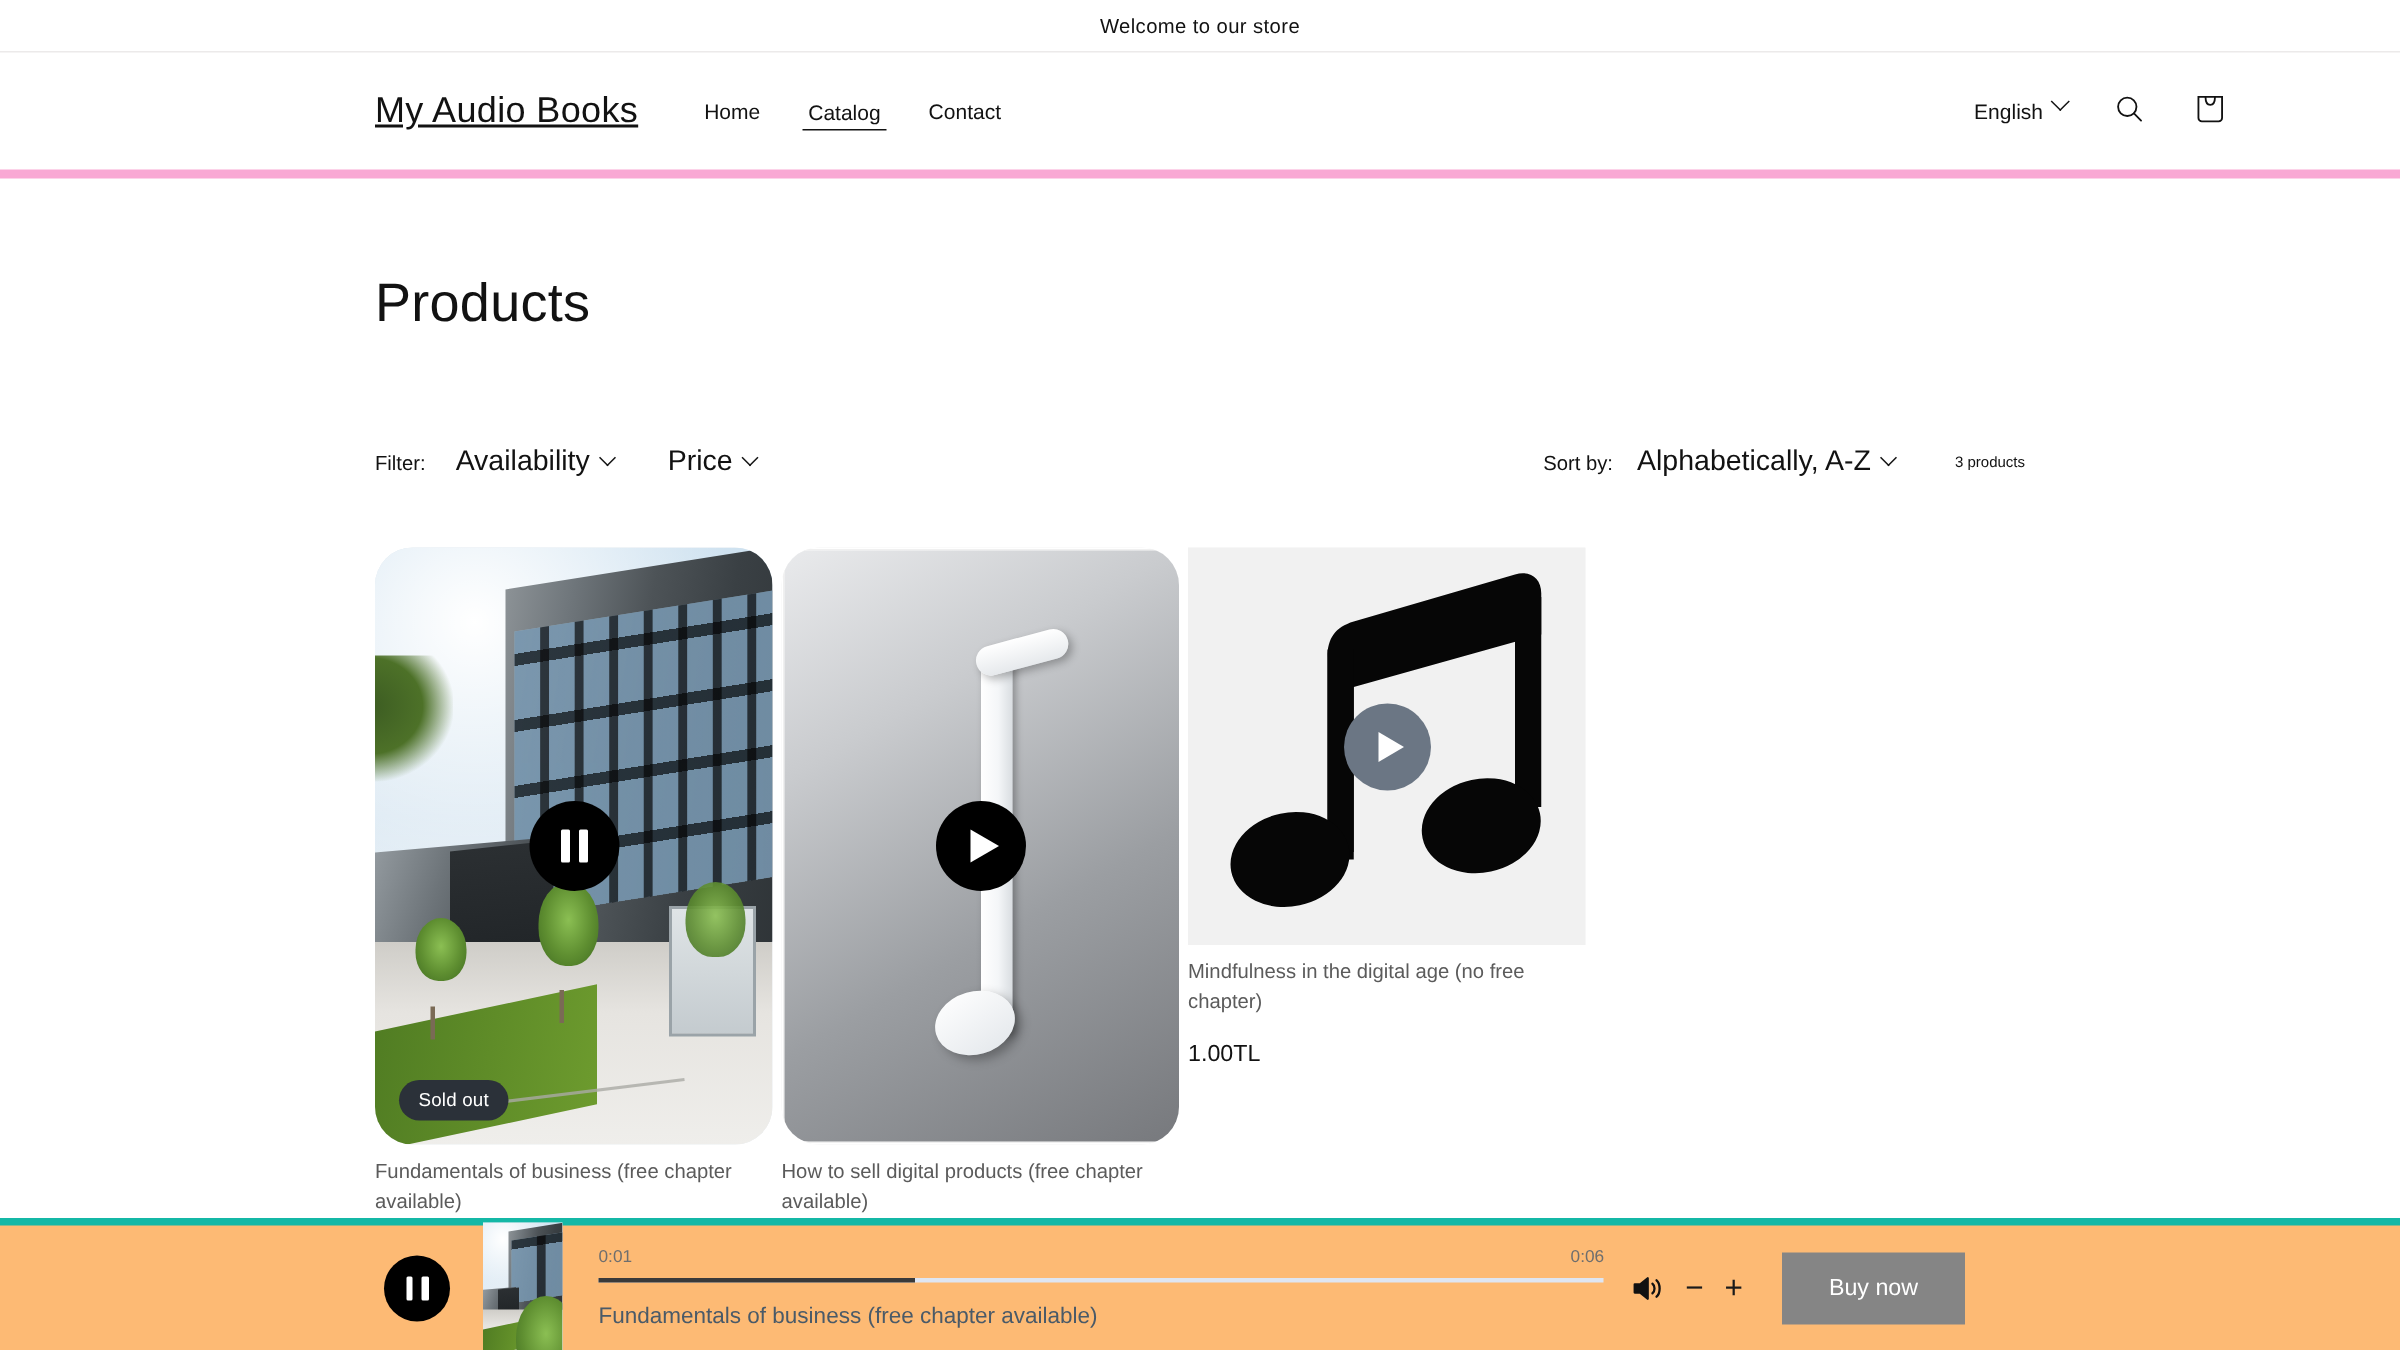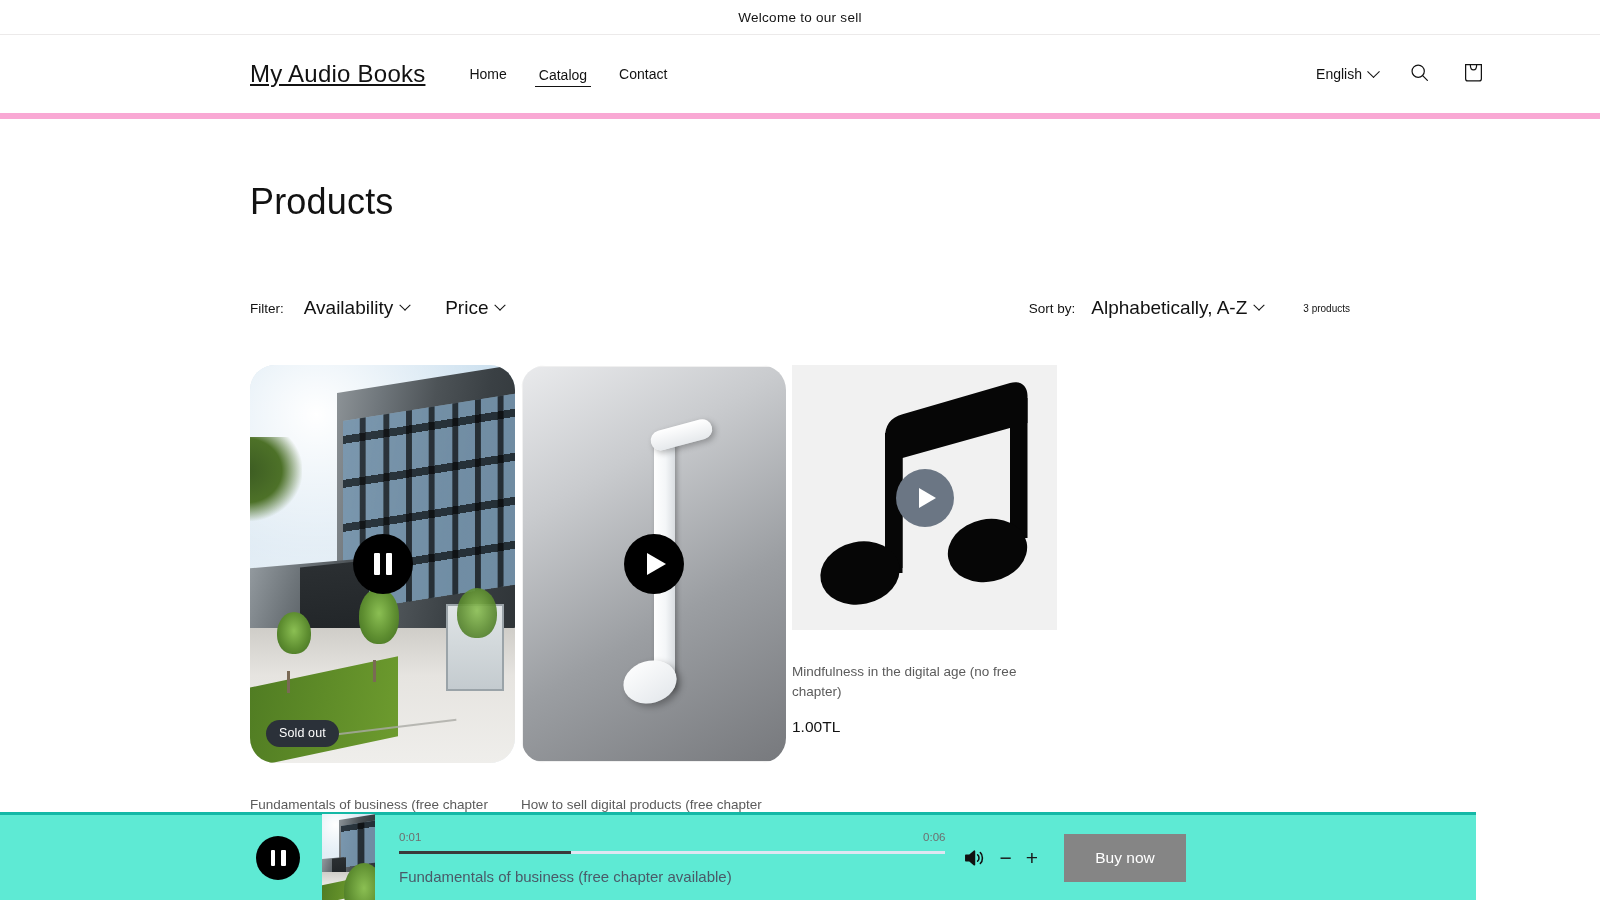--- a/index.html
+++ b/index.html
@@ -73,21 +73,21 @@
     padding-bottom: 3px;
   }
   .header-right {
     margin-left: auto;
     display: flex;
     align-items: center;
     gap: 20px;
   }
   .lang-selector {
     display: flex;
-    align-items: center;
+    align-items: flex-start;
     gap: 7px;
     font-size: 14px;
     color: #121212;
     cursor: pointer;
     padding: 6px 4px;
   }
   .chev {
     display: inline-block;
     width: 9px;
     height: 9px;
@@ -358,41 +358,41 @@
     position: absolute;
     left: 16px; bottom: 16px;
     background: #2b3139;
     color: #ffffff;
     font-size: 12.5px;
     padding: 6px 13px 7px;
     border-radius: 18px;
     letter-spacing: .01em;
   }
 
-  .card-info { padding-top: 32px; }
+  .card-info { padding-top: 8px; }
   .card-title {
     font-size: 13.5px;
     line-height: 1.45;
     color: #5b5b5b;
     max-width: 250px;
   }
   .card-price {
     font-size: 15.5px;
     color: #121212;
     margin-top: 17px;
   }
 
   
   .audio-player {
     position: absolute;
     left: 0; bottom: 0;
-    width: 1476px;
+    width: 1600px;
     height: 88px;
-    background: #5eead4;
-    border-top: 3px solid #14b8a6;
+    background: #fdba74;
+    border-top: 5px solid #14b8a6;
     display: flex;
     align-items: center;
     padding: 0 28px 0 0;
   }
   .ap-playbtn {
     width: 44px; height: 44px;
     border-radius: 50%;
     background: #000;
     display: flex; align-items: center; justify-content: center;
     margin-left: 256px;
@@ -480,21 +480,21 @@
     cursor: pointer;
     margin-right: 262px;
     flex: 0 0 auto;
     font-family: "Liberation Sans", sans-serif;
   }
 </style>
 </head>
 <body>
 
 <div class="announcement-bar">
-  <span class="announcement-text">Welcome to our sell</span>
+  <span class="announcement-text">Welcome to our store</span>
 </div>
 
 <header class="site-header">
   <div class="header-inner">
     <a class="brand" href="#">My Audio Books</a>
 
     <nav class="main-nav">
       <a class="nav-link" href="#">Home</a>
       <a class="nav-link is-active" href="#">Catalog</a>
       <a class="nav-link" href="#">Contact</a>

